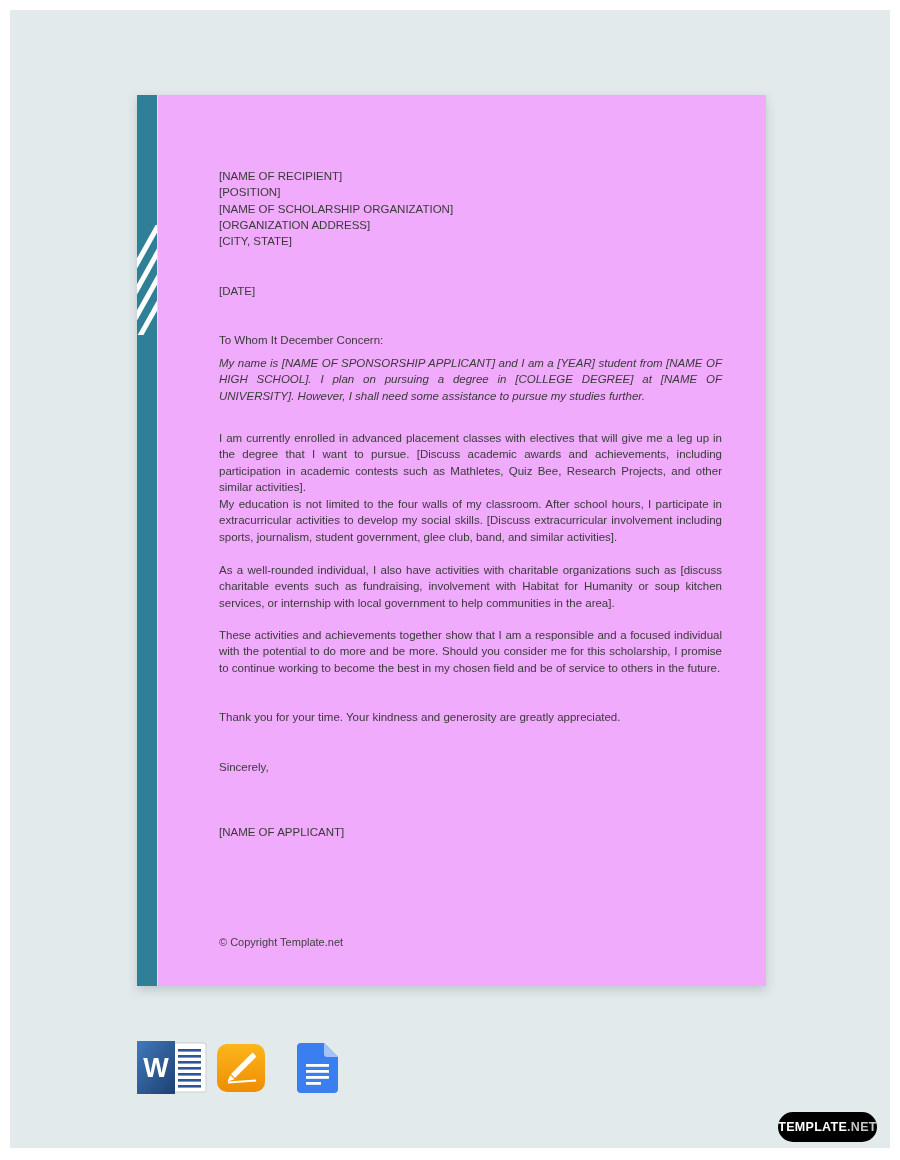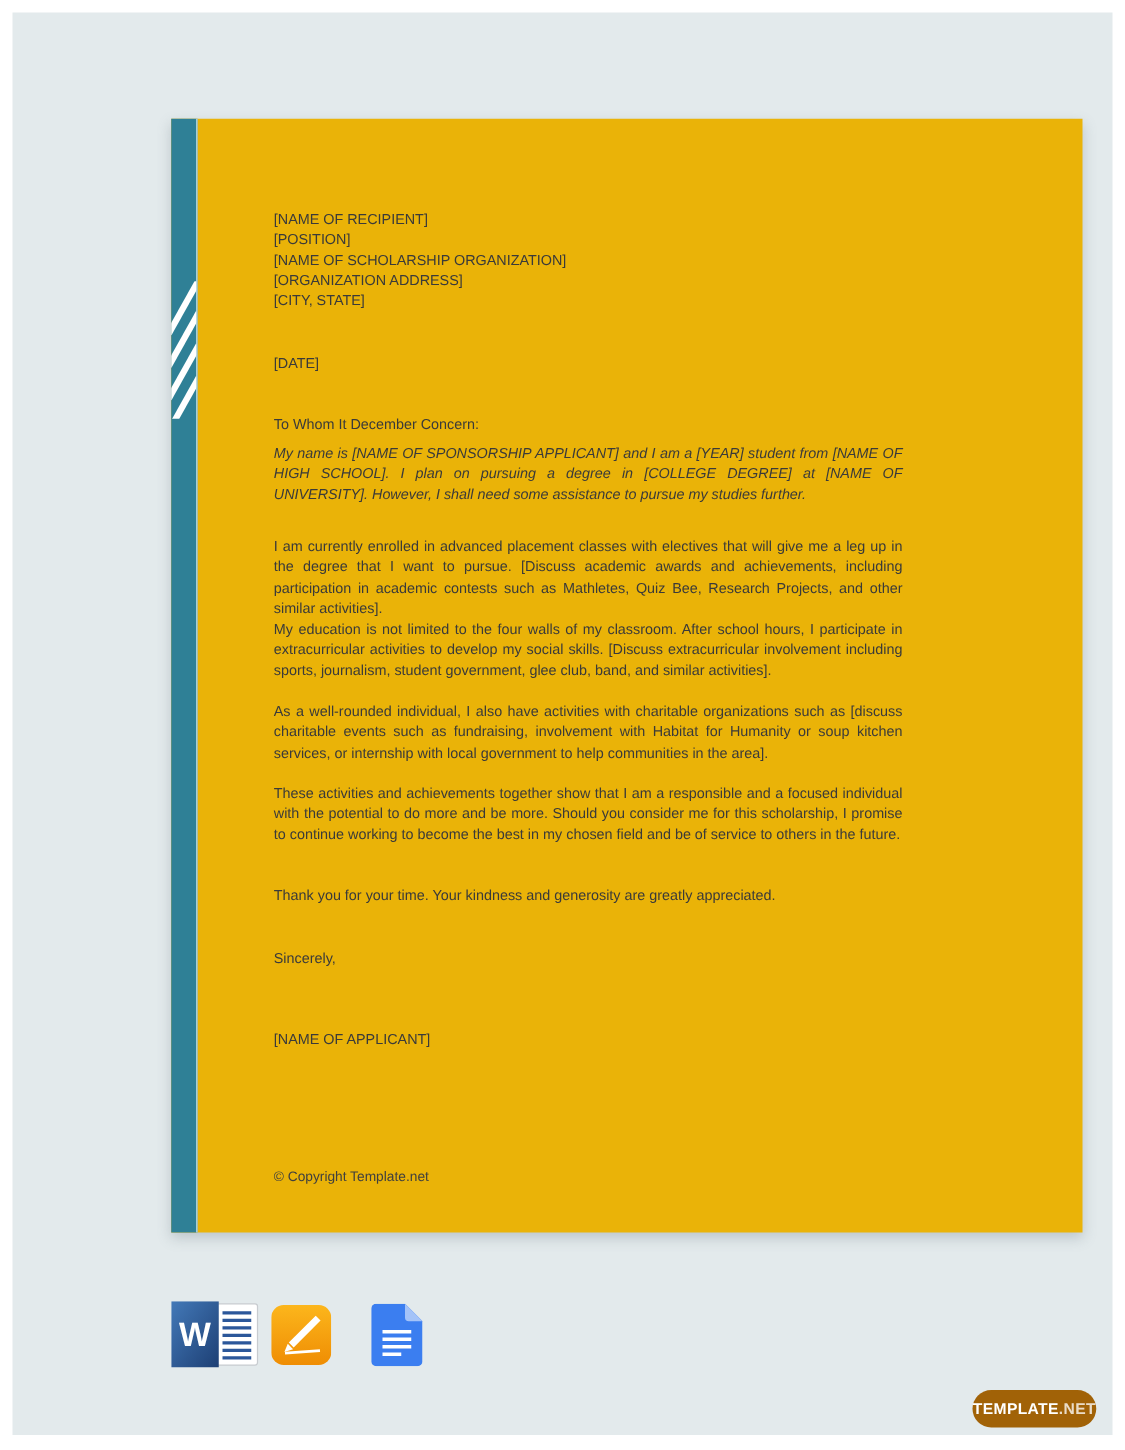--- a/index.html
+++ b/index.html
@@ -6,22 +6,22 @@
   body{
     width:900px;height:1160px;position:relative;background:#ffffff;
     font-family:"Liberation Sans",sans-serif;overflow:hidden;
   }
   .panel{
     position:absolute;left:10px;top:10px;width:880px;height:1138px;
     background:#e3eaec;
   }
   
   .doc-page{
-    position:absolute;left:137px;top:95px;width:729px;height:891px;
-    background:#eab308;box-shadow:0 4px 10px rgba(100,115,125,.30);
+    position:absolute;left:137px;top:95px;width:629px;height:891px;
+    background:#f0abfc;box-shadow:0 4px 10px rgba(100,115,125,.30);
   }
   .accent-bar{
     position:absolute;left:0;top:0;width:20px;height:891px;
     background:#2f8096;border-right:1px solid #cfe7ee;
   }
   .stripes{position:absolute;left:0;top:130px;}
   .doc-content{
     position:absolute;left:82px;top:0;width:503px;height:100%;
     font-size:11.5px;line-height:16.35px;color:#3a3a3a;
   }
@@ -36,21 +36,21 @@
   .signature{top:729px;}
   .copyright{top:839px;font-size:11px;color:#3f3f3f;}
   
   .fmt-icon{position:absolute;display:block;cursor:pointer;}
   .word-icon{left:137px;top:1041px;}
   .pages-icon{left:217px;top:1044px;}
   .docs-icon{left:297px;top:1043px;}
   
   .badge{
     position:absolute;left:778px;top:1112px;width:99px;height:30px;
-    border-radius:15px;background:#a16207;color:#ffffff;
+    border-radius:15px;background:#000000;color:#ffffff;
     font-size:12.5px;font-weight:bold;line-height:30px;text-align:center;
     letter-spacing:.3px;
   }
   .badge .suffix{opacity:.78;}
 </style>
 </head>
 <body>
 
 <div class="panel"></div>
 

